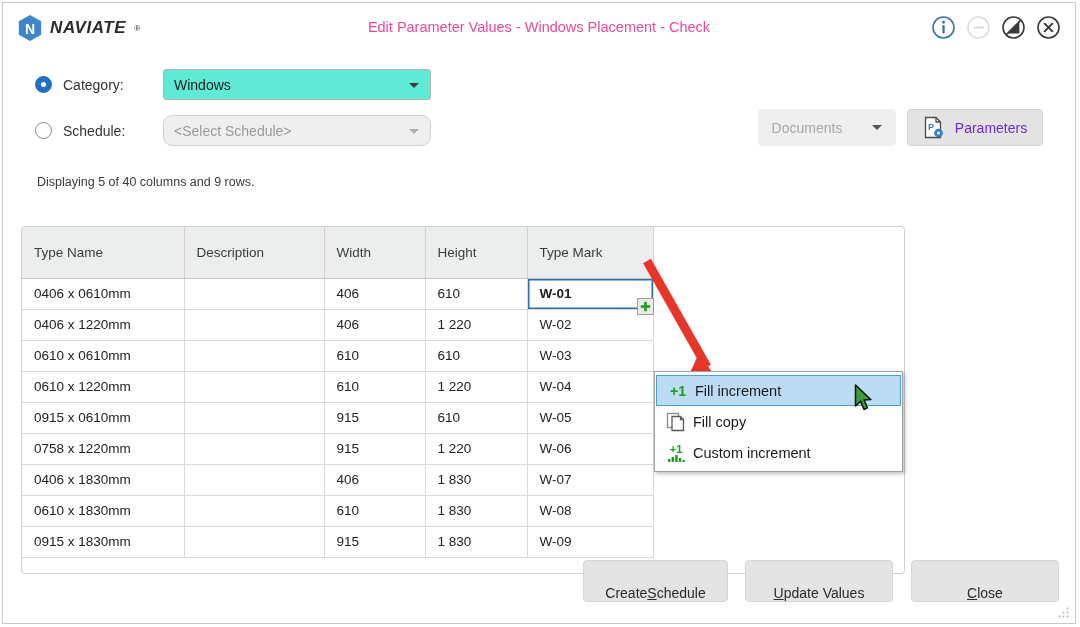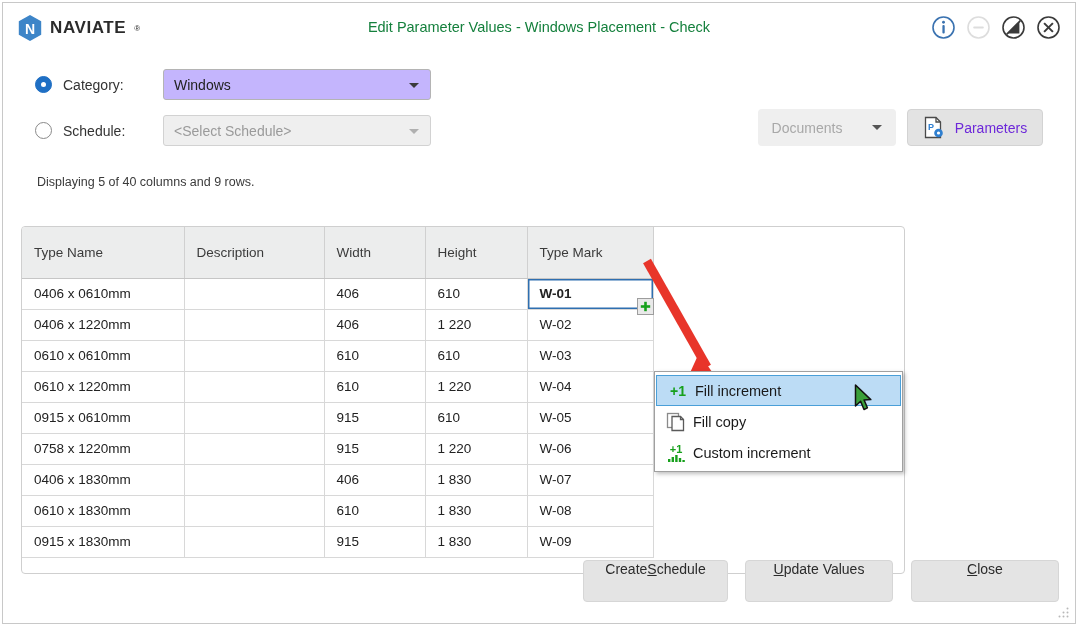--- a/index.html
+++ b/index.html
@@ -40,35 +40,36 @@
     align-items: center;
     gap: 7px;
   }
   .hexlogo { width: 26px; height: 28px; display: block; }
   .logo-text {
     font-size: 17px;
     font-weight: bold;
     letter-spacing: 0.6px;
     color: #2b2b2b;
     font-family: "Liberation Sans", sans-serif;
+    font-style: italic;
   }
   .logo-tm {
     font-size: 8px;
     vertical-align: super;
     color: #2b2b2b;
     margin-left: 1px;
   }
   .dlg-title {
     position: absolute;
     left: 0;
     top: 16px;
     width: 100%;
     text-align: center;
     font-size: 14.5px;
-    color: #15803d;
+    color: #ec4899;
   }
   .wincontrols {
     position: absolute;
     right: 14px;
     top: 12px;
     display: flex;
     align-items: center;
     gap: 10px;
   }
   .wc { width: 25px; height: 25px; display: block; }
@@ -116,33 +117,34 @@
     font-size: 14px;
     color: #333333;
     width: 100px;
   }
   .combo {
     position: relative;
     width: 268px;
     height: 31px;
     border: 1px solid #b4b4b4;
     border-radius: 3px;
-    background: #c4b5fd;
+    background: #5eead4;
     box-sizing: border-box;
     display: flex;
     align-items: center;
   }
   .combo .ctext {
     font-size: 14px;
     color: #222222;
     padding-left: 10px;
   }
   .combo.disabled {
     background: #efefef;
     border-color: #d2d2d2;
+    border-radius: 9px;
   }
   .combo.disabled .ctext { color: #9a9a9a; }
   .caret {
     position: absolute;
     right: 11px;
     top: 13px;
     width: 0; height: 0;
     border-left: 5px solid transparent;
     border-right: 5px solid transparent;
     border-top: 5px solid #3b3b3b;
@@ -330,21 +332,21 @@
   
   .footer-btn {
     position: absolute;
     top: 557px;
     height: 42px;
     background: #e4e4e4;
     border: 1px solid #d6d6d6;
     border-radius: 4px;
     box-sizing: border-box;
     display: flex;
-    align-items: flex-start;
+    align-items: flex-end;
     justify-content: center;
     font-size: 14px;
     color: #2b2b2b;
   }
   #btn-create { left: 580px; width: 145px; }
   #btn-update { left: 742px; width: 148px; }
   #btn-close  { left: 908px; width: 148px; }
   .mn { text-decoration: underline; }
 
   .resize-grip {

